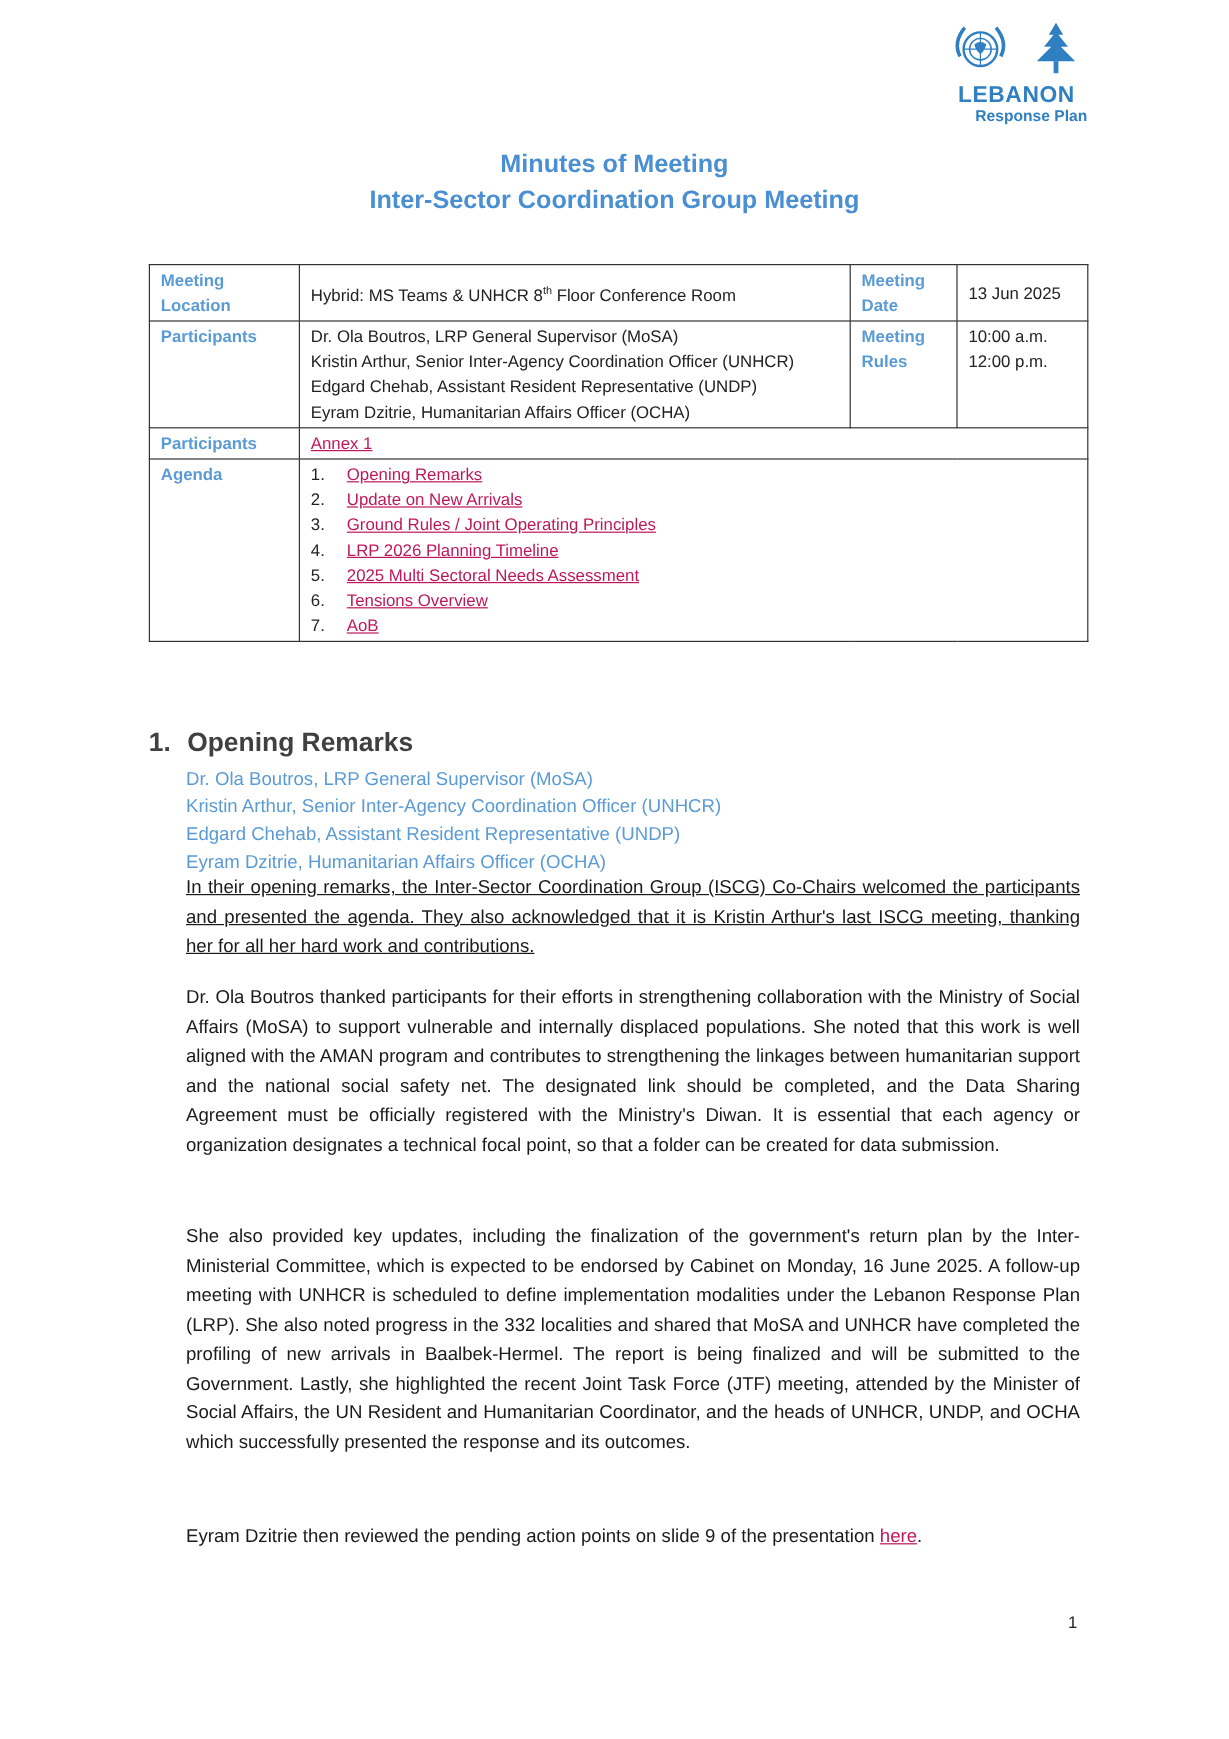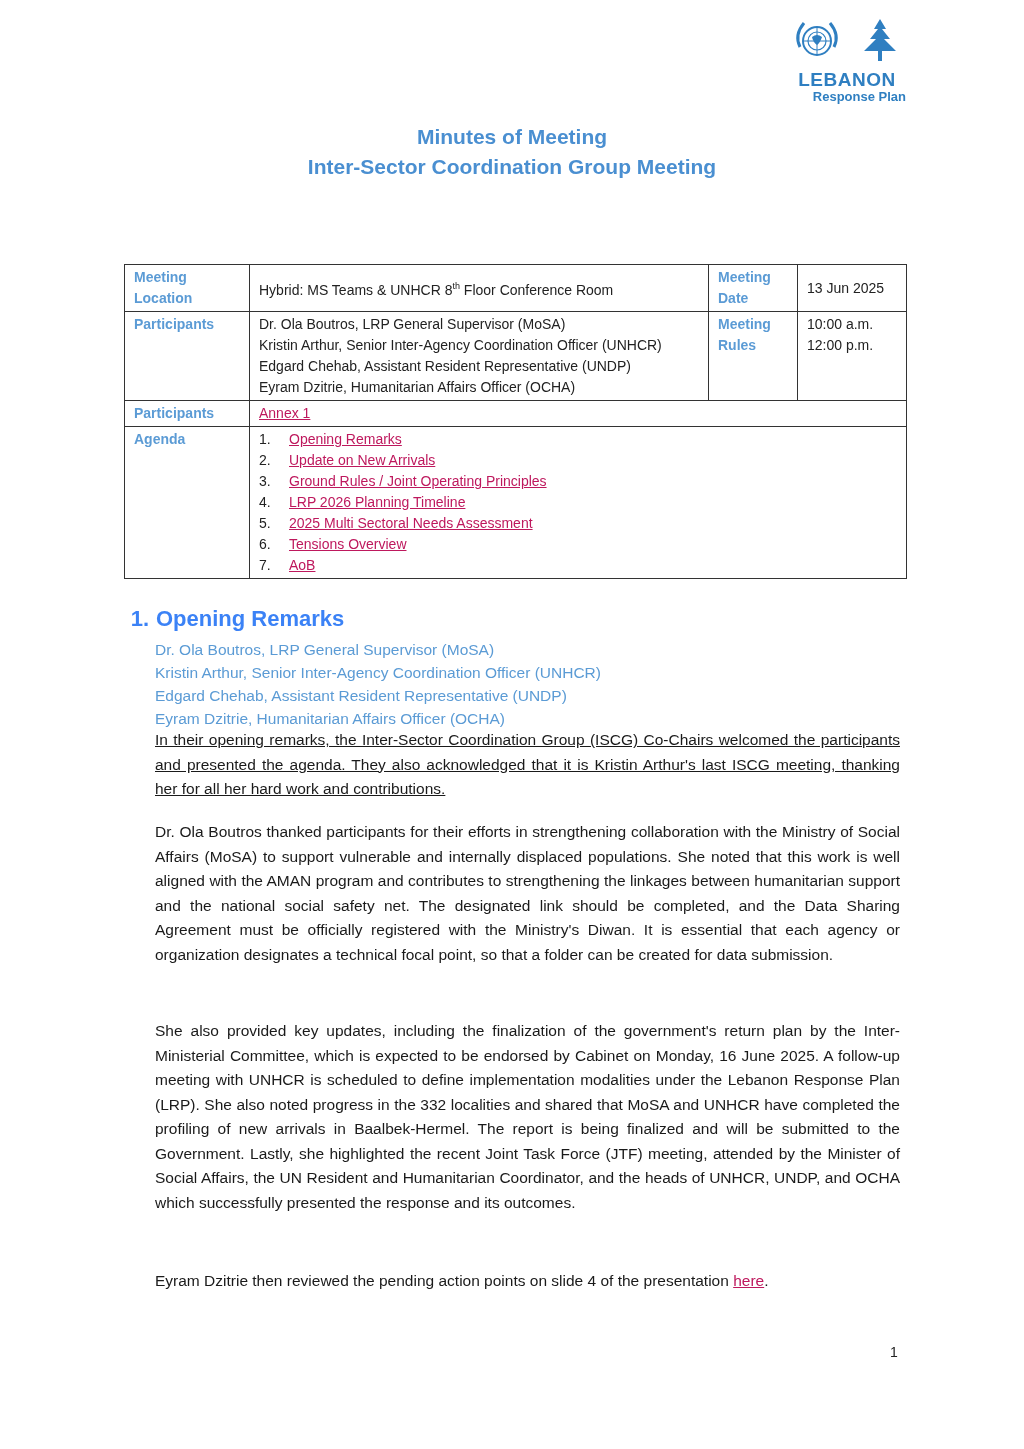--- a/index.html
+++ b/index.html
@@ -5,32 +5,32 @@
     html, body { margin: 0; padding: 0; background: #ffffff; }
     body { width: 1024px; height: 1449px; position: relative; overflow: hidden;
            font-family: "Liberation Sans", "DejaVu Sans", sans-serif; color: #1a1a1a; }
     .logo { position: absolute; left: 788px; top: 18px; width: 118px; height: 90px; }
     .logo .emblems { display: flex; justify-content: space-between; align-items: center; height: 50px; padding: 0 4px; }
     .logo .lebanon { font-weight: bold; font-size: 19px; color: #2f7fc1; text-align: center; letter-spacing: 0.5px; line-height: 20px; margin-top: 2px; }
     .logo .rp { font-weight: bold; font-size: 13px; color: #2f7fc1; text-align: right; line-height: 14px; }
     .title { position: absolute; left: 0; width: 1024px; text-align: center; color: #4a8fd1; font-weight: bold; }
     .title.t1 { top: 125px; font-size: 21px; }
     .title.t2 { top: 155px; font-size: 21px; }
-    table.info { position: absolute; left: 124px; top: 220px; width: 783px; border-collapse: collapse; font-size: 14px; margin-top: 44px; }
+    table.info { position: absolute; left: 124px; top: 220px; width: 783px; border-collapse: collapse; font-size: 14px; }
     table.info td { border: 1.5px solid #333; vertical-align: top; padding: 2px 9px; line-height: 21px; }
     td.lbl { color: #5b9bd5; font-weight: bold; }
     td.c1 { width: 106px; }
     td.c2 { width: 440px; }
     td.c3 { width: 70px; }
     td.val { color: #222; }
     a.lnk { color: #be185d; }
     ol.agenda { list-style: none; margin: 0; padding: 0; }
     ol.agenda li { display: flex; line-height: 21px; }
     ol.agenda li .num { width: 30px; color: #222; }
-    .h1 { position: absolute; left: 124px; top: 606px; font-size: 22px; font-weight: bold; color: #3b82f6; text-align: center; }
+    .h1 { position: absolute; left: 124px; top: 606px; font-size: 22px; font-weight: bold; color: #404040; }
     .h1 .n { display: inline-block; width: 32px; }
     .chairs { position: absolute; left: 155px; top: 638px; color: #5b9bd5; font-size: 15.5px; line-height: 23px; }
     .para { position: absolute; left: 155px; width: 745px; font-size: 15.5px; line-height: 24.5px; color: #1a1a1a; text-align: justify; }
     .p1 { top: 728px; }
     .p2 { top: 820px; }
     .p3 { top: 1019px; }
     .p4 { top: 1269px; }
     .pagenum { position: absolute; left: 890px; top: 1344px; font-size: 14px; color: #222; }
   </style>
 </head>
@@ -138,16 +138,16 @@
   <div>Dr. Ola Boutros, LRP General Supervisor (MoSA)</div>
   <div>Kristin Arthur, Senior Inter-Agency Coordination Officer (UNHCR)</div>
   <div>Edgard Chehab, Assistant Resident Representative (UNDP)</div>
   <div>Eyram Dzitrie, Humanitarian Affairs Officer (OCHA)</div>
 </div>
 
 <p class="para p1" style="margin:0;text-decoration:underline;">In their opening remarks, the Inter-Sector Coordination Group (ISCG) Co-Chairs welcomed the participants and presented the agenda. They also acknowledged that it is Kristin Arthur's last ISCG meeting, thanking her for all her hard work and contributions.</p>
 <p class="para p2" style="margin:0;">Dr. Ola Boutros thanked participants for their efforts in strengthening collaboration with the Ministry of Social Affairs (MoSA) to support vulnerable and internally displaced populations. She noted that this work is well aligned with the AMAN program and contributes to strengthening the linkages between humanitarian support and the national social safety net. The designated link should be completed, and the Data Sharing Agreement must be officially registered with the Ministry's Diwan. It is essential that each agency or organization designates a technical focal point, so that a folder can be created for data submission.</p>
 <p class="para p3" style="margin:0;">She also provided key updates, including the finalization of the government's return plan by the Inter-Ministerial Committee, which is expected to be endorsed by Cabinet on Monday, 16 June 2025. A follow-up meeting with UNHCR is scheduled to define implementation modalities under the Lebanon Response Plan (LRP). She also noted progress in the 332 localities and shared that MoSA and UNHCR have completed the profiling of new arrivals in Baalbek-Hermel. The report is being finalized and will be submitted to the Government. Lastly, she highlighted the recent Joint Task Force (JTF) meeting, attended by the Minister of Social Affairs, the UN Resident and Humanitarian Coordinator, and the heads of UNHCR, UNDP, and OCHA which successfully presented the response and its outcomes.</p>
 <p class="para p4" style="margin:0;">
-  <span>Eyram Dzitrie then reviewed the pending action points on slide 4 of the presentation </span><a class="lnk" href="#">here</a><span>.</span>
+  <span>Eyram Dzitrie then reviewed the pending action points on slide 9 of the presentation </span><a class="lnk" href="#">here</a><span>.</span>
 </p>
 
 <div class="pagenum">1</div>
 
 </body></html>

